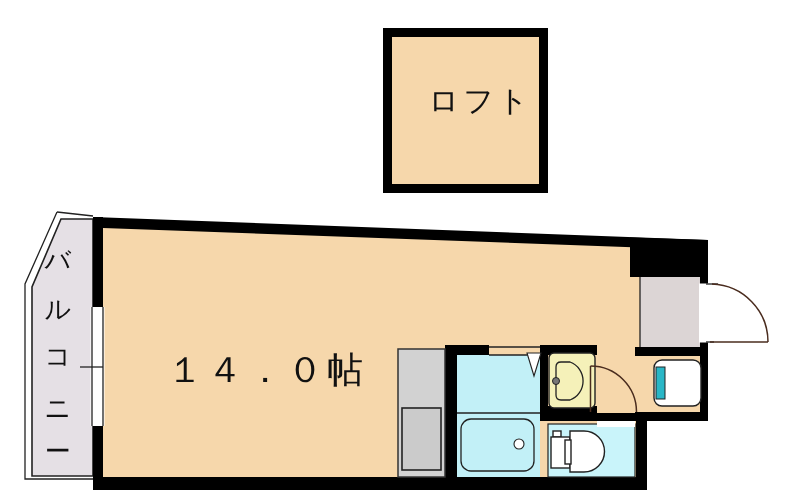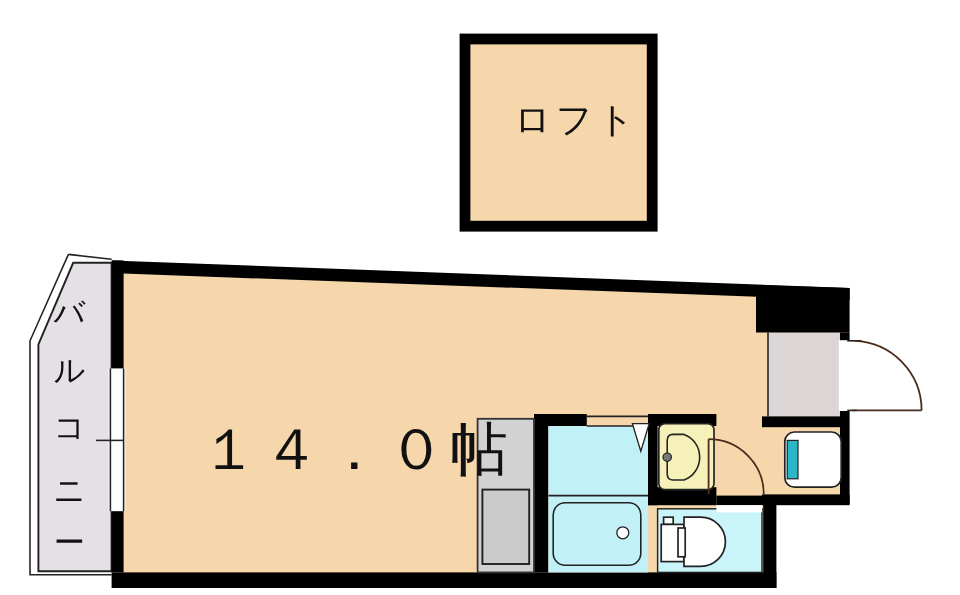--- a/index.html
+++ b/index.html
@@ -23,21 +23,21 @@
   .door{stroke:var(--door-line,#4a2c1e);stroke-width:1.5;fill:none;}
   .fixture{fill:#fff;stroke:var(--line,#222);stroke-width:1.4;}
   .washer-accent{fill:var(--washer-accent,#29b6c6);stroke:var(--line,#222);stroke-width:1;}
   .white{fill:#fff;}
   .label{
     position:absolute;color:#111;white-space:pre;line-height:1.05;
     font-family:"Liberation Sans",sans-serif;font-weight:500;
   }
   #loft-label{left:383px;top:85px;width:195px;text-align:center;font-size:30px;letter-spacing:4px;}
   #room-label{left:164px;top:311px;font-size:36px;letter-spacing:2px;}
-  #room-size{left:167px;top:351px;font-size:48px;letter-spacing:4px;}
+  #room-size{left:167px;top:351px;font-size:36px;letter-spacing:4px;}
   #balcony-label{
     left:44px;top:231px;font-size:26px;letter-spacing:22px;
     writing-mode:vertical-rl;text-orientation:upright;
   }
 </style>
 </head>
 <body>
 
 <div id="stage">
   <svg id="plan-svg" width="800" height="496" viewBox="0 0 800 496">

